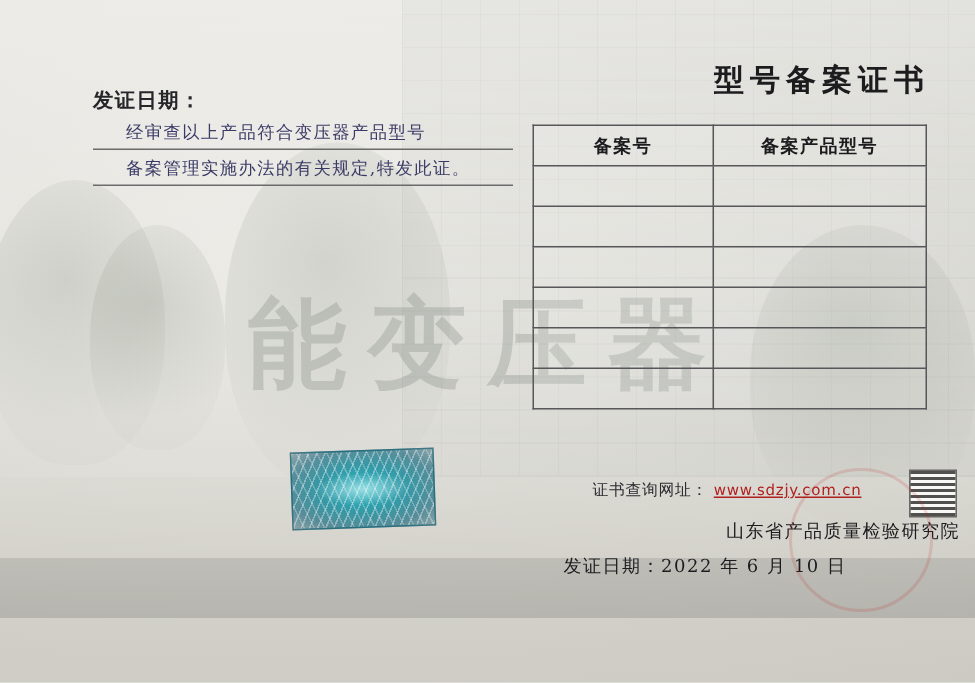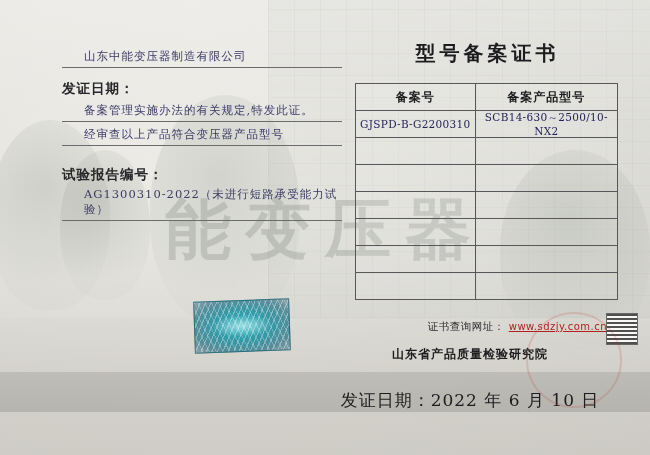--- a/index.html
+++ b/index.html
@@ -103,21 +103,21 @@
     background:radial-gradient(ellipse,rgba(255,255,255,.55),rgba(255,255,255,0) 70%);
   }
 
   
   .right{
     position:absolute;left:355px;top:40px;width:265px;
     font-family:"DejaVu Serif","Liberation Serif",serif;
     color:#1f1f22;
   }
   .cert-title{
-    text-align:center;font-size:20px;font-weight:bold;letter-spacing:4px;
+    text-align:right;font-size:20px;font-weight:bold;letter-spacing:4px;
     color:#1c1c1f;margin-bottom:16px;
   }
   table.cert{
     width:263px;border-collapse:collapse;
     background:rgba(255,255,255,0.10);
   }
   table.cert th, table.cert td{
     border:1px solid #57575a;
     height:26px;
     text-align:center;
@@ -133,41 +133,41 @@
   table.cert col.c2{width:143px;}
 
   .footer{
     position:absolute;left:300px;top:320px;width:340px;
     font-family:"DejaVu Serif","Liberation Serif",serif;
     color:#1f1f22;
     text-align:right;
   }
   .query{
     font-size:10.5px;color:#2b2b30;letter-spacing:.5px;margin-bottom:12px;
-    text-align:center;padding-left:95px;position:relative;
+    text-align:left;padding-left:95px;position:relative;
   }
   .query .url{
     color:#b02020;text-decoration:underline;
     font-family:"DejaVu Sans","Liberation Sans",sans-serif;
     font-size:10px;
   }
   .qr{
     position:absolute;right:2px;top:-7px;width:30px;height:30px;
     background:
       repeating-linear-gradient(0deg,#3a3a3a 0 2px,#fff 2px 4px),
       repeating-linear-gradient(90deg,#3a3a3a 0 2px,rgba(255,255,255,0) 2px 4px);
     opacity:.85;border:1px solid #555;
   }
   .org{
-    font-size:12px;font-weight:bold;letter-spacing:1px;margin:6px 0;color:#1c1c1f;
-    text-align:center;
+    font-size:12px;font-weight:normal;letter-spacing:1px;margin:6px 0;color:#1c1c1f;
+    text-align:right;
   }
   .org.small{font-size:11.5px;}
   .issue{
-    margin-top:26px;text-align:center;font-size:17px;letter-spacing:1px;color:#1c1c1f;
+    margin-top:6px;text-align:center;font-size:12px;letter-spacing:1px;color:#1c1c1f;
   }
   .redseal{
     position:absolute;right:18px;top:-8px;width:92px;height:92px;
     border-radius:50%;
     border:2px solid rgba(190,40,40,.45);
     opacity:.35;
   }
 </style>
 </head>
 <body>
@@ -181,60 +181,51 @@
   <div class="bg-tree t3"></div>
   <div class="bg-tree t4"></div>
   <div class="bg-ground"></div>
   <div class="bg-road"></div>
 
   <div class="watermark">能变压器</div>
 
   <div class="left">
 
     <div class="field">
-      <div class="field-value">山东中能变压器制造有限公司</div>
     </div>
 
 
     <div class="field multiline">
       <div class="field-label">发证日期：</div>
+      <div class="line">经审查以上产品符合变压器产品型号</div>
       <div class="line">备案管理实施办法的有关规定,特发此证。</div>
-      <div class="line">经审查以上产品符合变压器产品型号</div>
     </div>
 
     <div class="gap"></div>
 
-    <div class="field">
-      <div class="field-label">试验报告编号：</div>
-      <div class="field-value">AG1300310-2022（未进行短路承受能力试验）</div>
-    </div>
 
   </div>
 
   <div class="seal"></div>
 
   <div class="right">
     <div class="cert-title">型号备案证书</div>
 
     <table class="cert">
       <colgroup>
           <col class="c1">
           <col class="c2">
         </colgroup>
       <thead>
         <tr>
           <th>备案号</th>
           <th>备案产品型号</th>
         </tr>
       </thead>
       <tbody>
-        <tr>
-          <td class="val">GJSPD-B-G2200310</td>
-          <td class="val">SCB14-630～2500/10-NX2</td>
-        </tr>
         <tr>
           <td class="val"></td>
           <td class="val"></td>
         </tr>
         <tr>
           <td class="val"></td>
           <td class="val"></td>
         </tr>
         <tr>
           <td class="val"></td>

